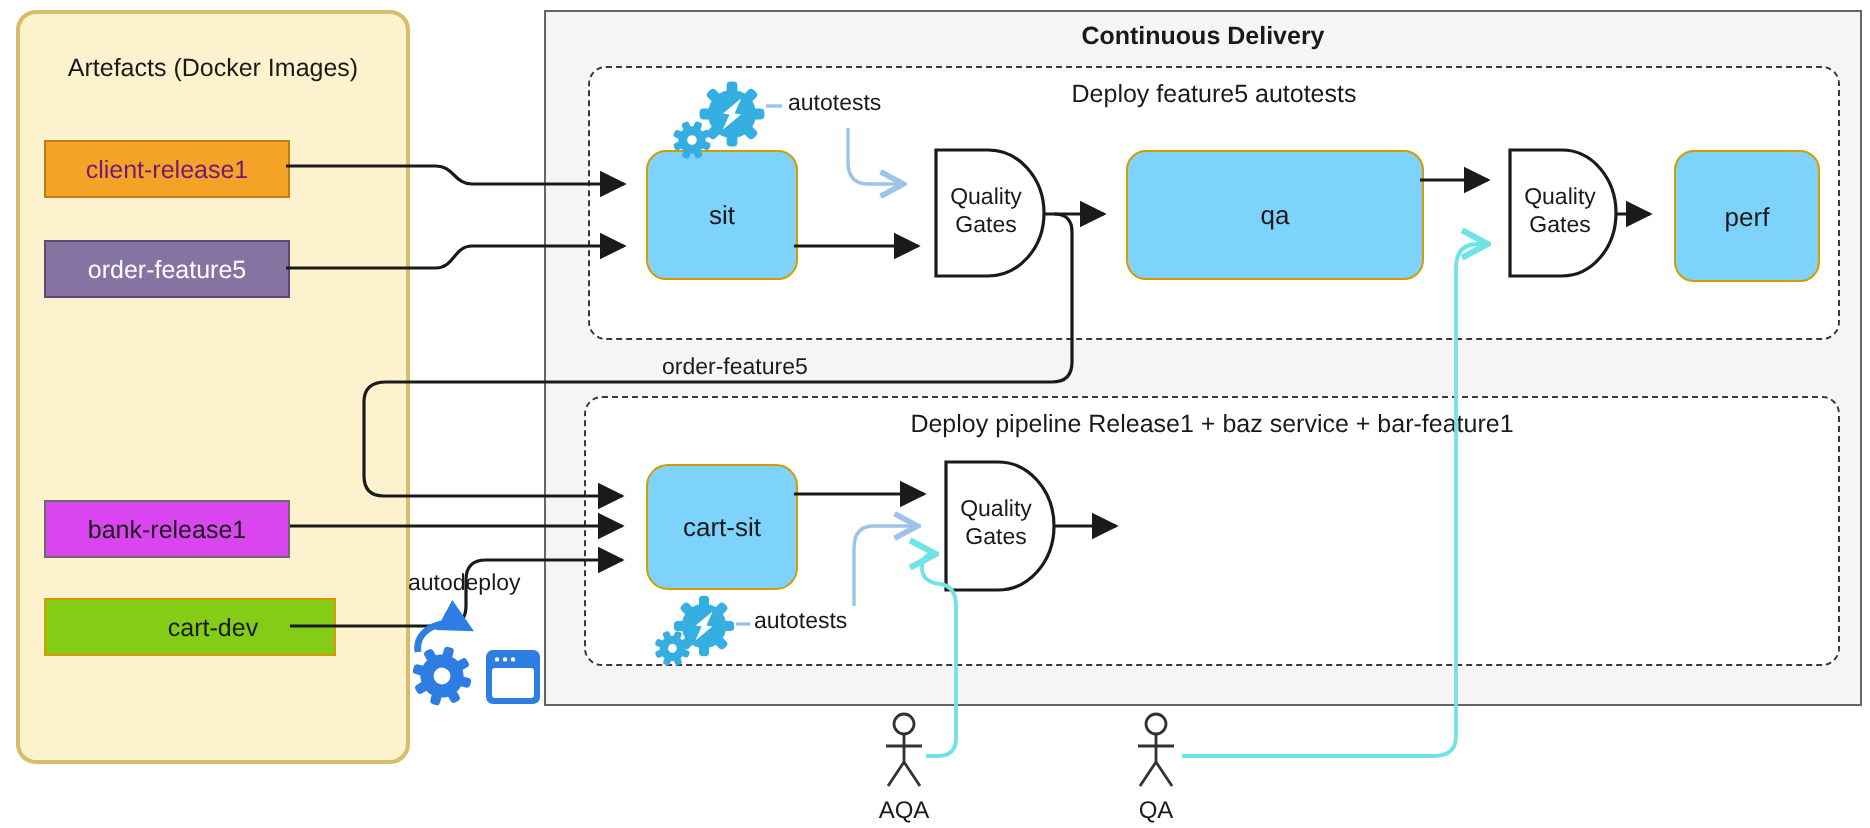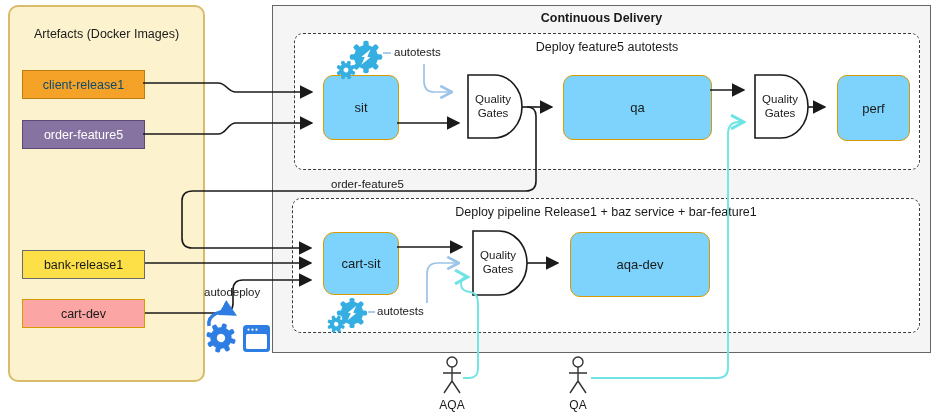--- a/index.html
+++ b/index.html
@@ -23,24 +23,24 @@
     background:#fff;border:1.5px dashed #3a3a3a;border-radius:9px;
   }
   .pipeline1{left:294px;top:33px;width:624px;height:135px;}
   .pipeline2{left:292px;top:198px;width:626px;height:133px;}
   .pipeline-title{width:100%;text-align:center;margin-top:6px;font-size:12.5px;}
   
   .artefact-box{
     left:22px;width:121px;height:27px;display:flex;align-items:center;justify-content:center;
     font-size:12.5px;
   }
-  .a-orange{background:#F5A328;border:1.5px solid #BD7D11;color:#0c4a6e;}
+  .a-orange{background:#F5A328;border:1.5px solid #BD7D11;color:#701a75;}
   .a-purple{background:#8673A1;border:1.5px solid #5B4A73;color:#fff;}
-  .a-pink{background:#fde047;border:1.5px solid #6b6b6b;color:#1a1a1a;}
-  .a-tan{background:#fca5a5;border:1.5px solid #D79B00;color:#1a1a1a;}
+  .a-pink{background:#d946ef;border:1.5px solid #6b6b6b;color:#1a1a1a;}
+  .a-tan{background:#84cc16;border:1.5px solid #D79B00;color:#1a1a1a;padding-left:23px;}
   
   .stage-box{
     background:#7dd3fc;border:1.7px solid #D79B00;border-radius:10px;
     display:flex;align-items:center;justify-content:center;font-size:13px;
   }
   
   .qg-label{
     width:50px;display:flex;align-items:center;justify-content:center;text-align:center;
     font-size:11.5px;line-height:1.2;
   }
@@ -86,23 +86,20 @@
   </div>
   <div class="abs stage-box" style="left:837px;top:75px;width:71px;height:64px;">
     <span>perf</span>
   </div>
 
   <div class="abs pipeline pipeline2">
     <div class="pipeline-title">Deploy pipeline Release1 + baz service + bar-feature1</div>
   </div>
   <div class="abs stage-box" style="left:323px;top:232px;width:74px;height:61px;border-radius:11px;">
     <span>cart-sit</span>
-  </div>
-  <div class="abs stage-box" style="left:570px;top:232px;width:138px;height:63px;">
-    <span>aqa-dev</span>
   </div>
 
   <svg id="overlay" viewBox="0 0 935 414">
     <defs>
       <marker id="mBlack" viewBox="0 0 10 10" refX="9" refY="5" markerWidth="8.5" markerHeight="8.5" orient="auto-start-reverse">
         <path d="M0,0 L10,5 L0,10 z" fill="#1a1a1a"></path>
       </marker>
       <marker id="mBlue" viewBox="0 0 10 10" refX="8.5" refY="5" markerWidth="9" markerHeight="9" orient="auto-start-reverse">
         <path d="M1.5,1 L9,5 L1.5,9" fill="none" stroke="#9CC3E8" stroke-width="1.8"></path>
       </marker>

